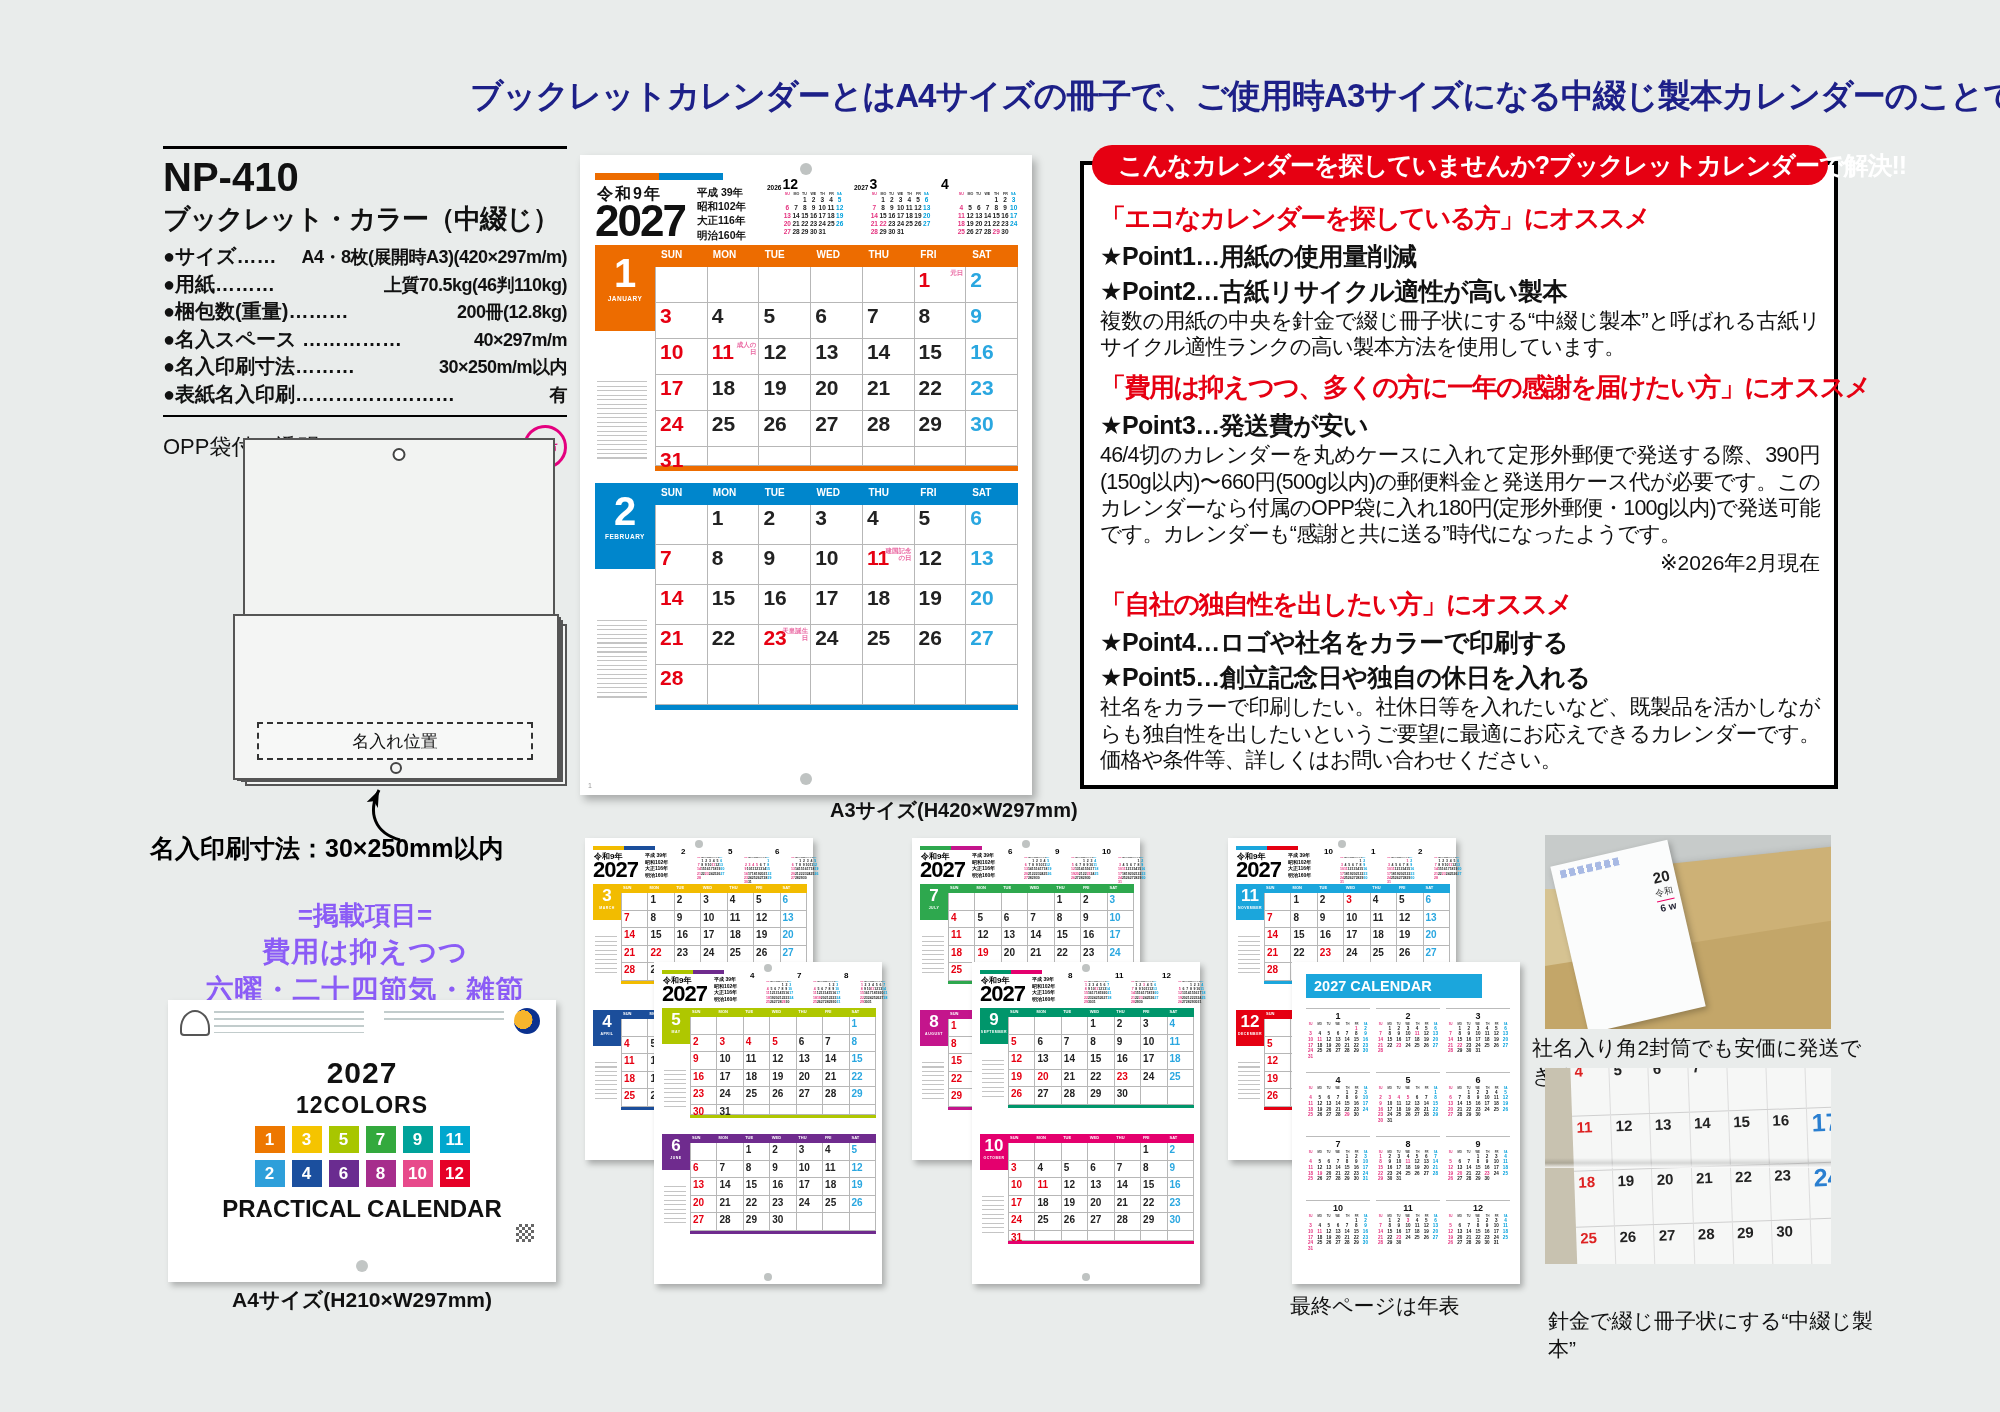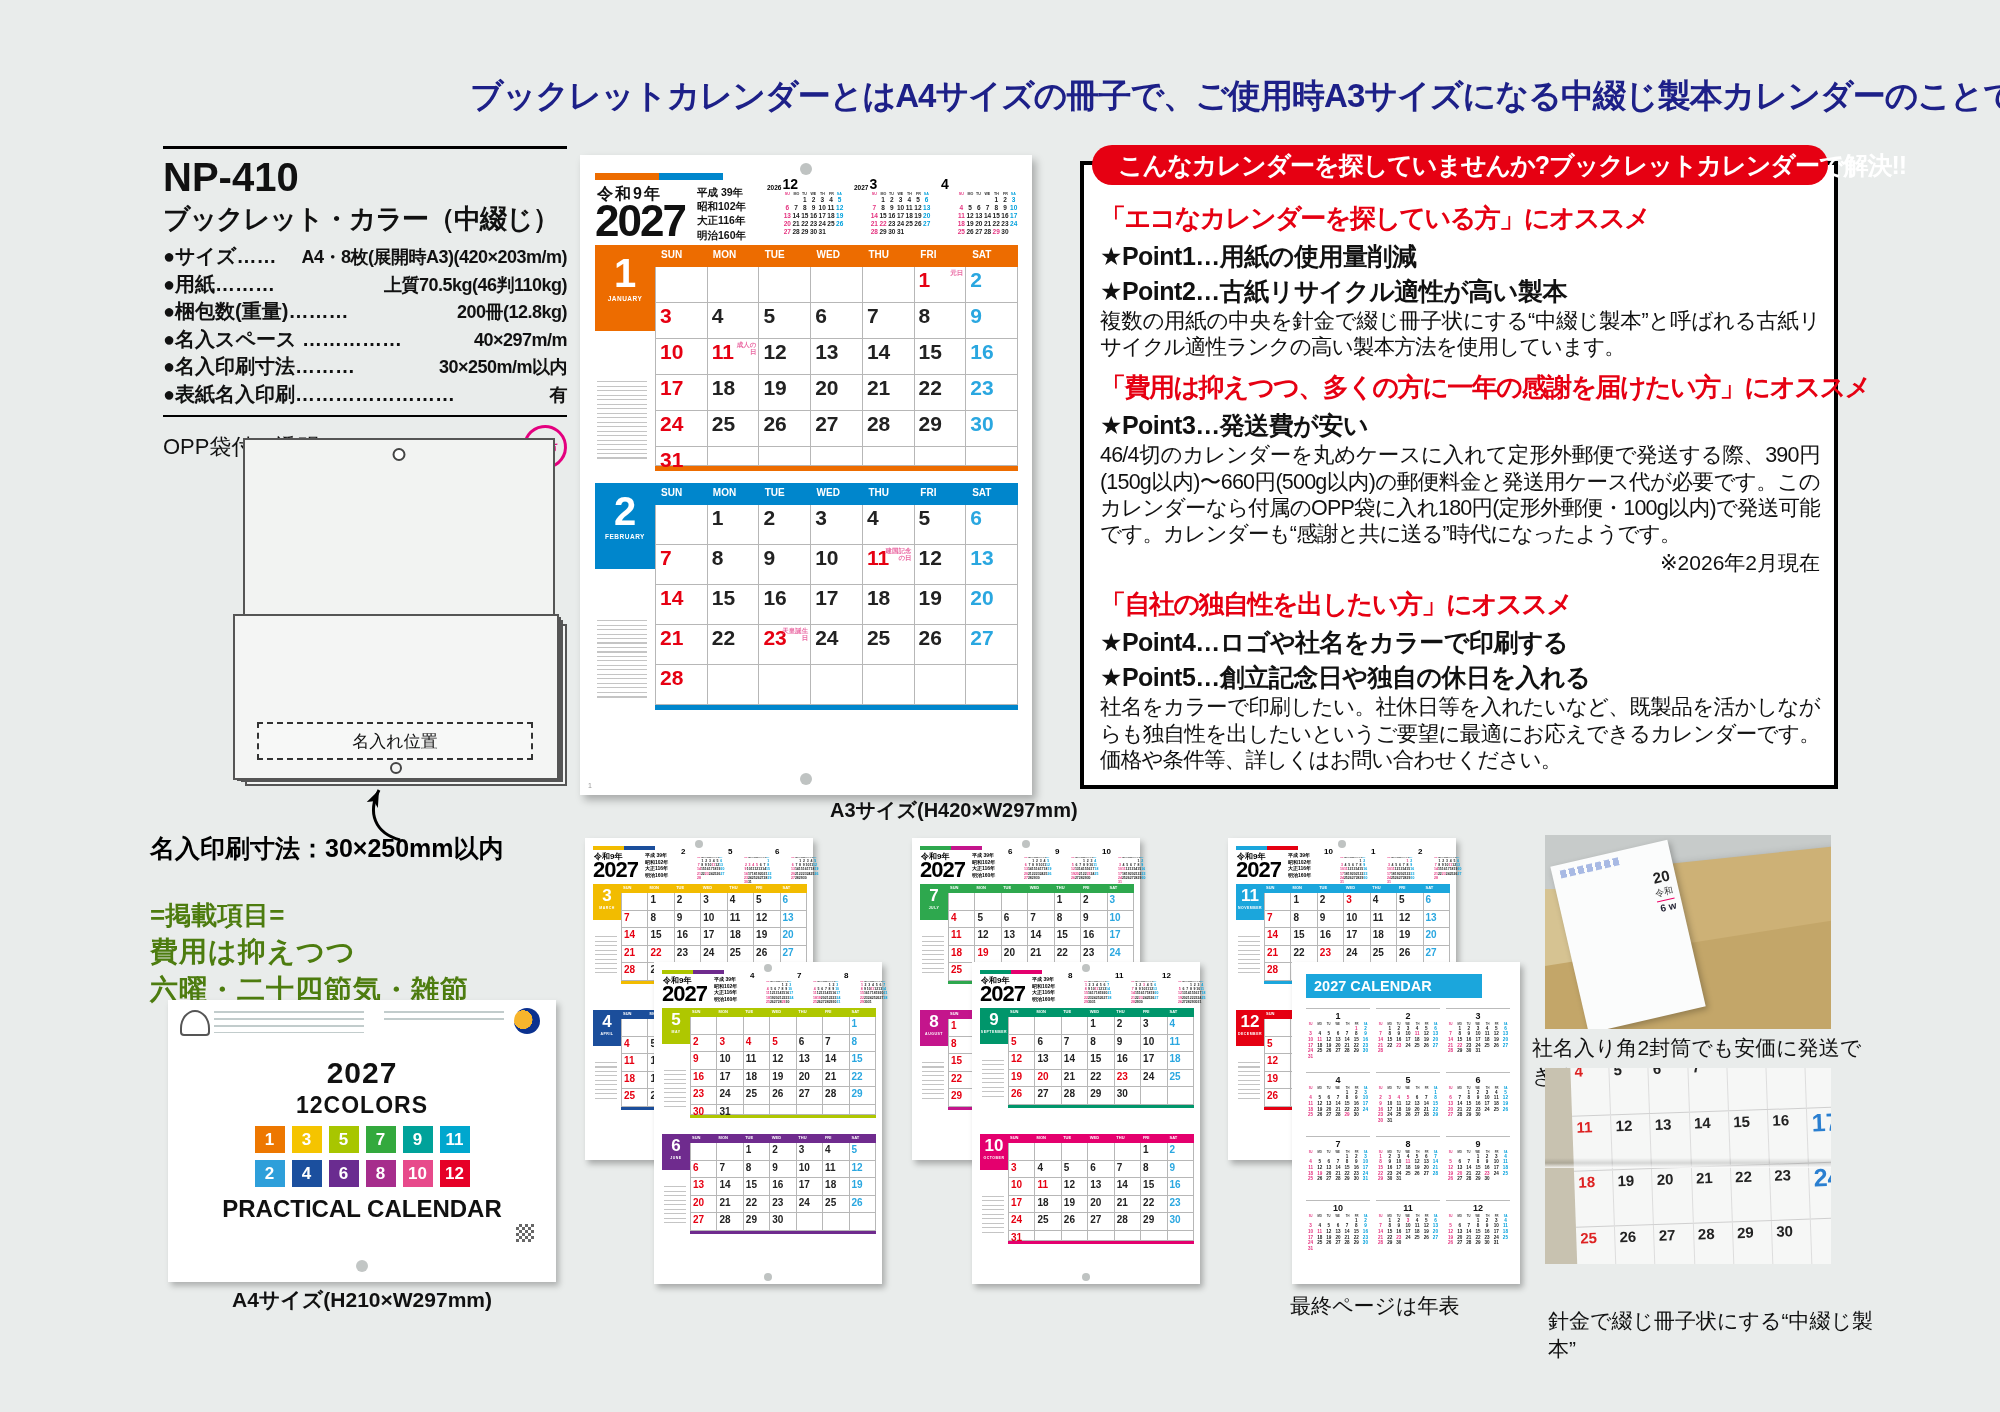--- a/index.html
+++ b/index.html
@@ -34,21 +34,21 @@
   .s2{left:8px;top:6px;width:318px;height:158px;}
   .s3{left:4px;top:3px;width:320px;height:160px;}
   .s0{left:0;top:0;width:322px;height:162px;}
   .name-box{position:absolute;left:22px;bottom:18px;width:272px;height:34px;border:2px dashed #333;
     display:flex;align-items:center;justify-content:center;font-size:17px;color:#111;background:#f7f8f7;}
   .mock-hole2{position:absolute;left:50%;bottom:4px;width:8px;height:8px;border:2px solid #444;border-radius:50%;transform:translateX(-50%);}
   .mock-arrow{position:absolute;left:120px;top:340px;width:80px;height:70px;}
   .mock-caption{position:absolute;left:150px;top:832px;width:430px;font-size:25px;font-weight:bold;color:#000;}
 
   
-  .listed{position:absolute;left:150px;top:898px;width:430px;color:#4d7c0f;font-weight:bold;}
+  .listed{position:absolute;left:150px;top:898px;width:430px;text-align:center;color:#8b5cf6;font-weight:bold;}
   .listed .t{font-size:26px;}
   .listed .l{font-size:28px;letter-spacing:1px;}
 
   
   .cover{position:absolute;left:168px;top:1000px;width:388px;height:282px;background:#fff;box-shadow:3px 4px 6px rgba(0,0,0,.25);}
   .cover-head{position:absolute;left:10px;top:8px;right:10px;height:30px;}
   .cover-logo{position:absolute;left:2px;top:2px;width:26px;height:22px;border-radius:50% 50% 4px 4px/70% 70% 4px 4px;border:2px solid #555;}
   .cover-lines{position:absolute;left:36px;top:3px;width:150px;height:22px;
     background:repeating-linear-gradient(#9aa 0 2px,transparent 2px 7px);opacity:.6;}
   .cover-lines2{position:absolute;right:42px;top:3px;width:120px;height:12px;
@@ -188,21 +188,21 @@
 
 <div class="top-title">ブックレットカレンダーとはA4サイズの冊子で、ご使用時A3サイズになる中綴じ製本カレンダーのことです</div>
 
 <div class="spec-panel">
   <div class="rule"></div>
   <div class="spec-code">NP-410</div>
   <div class="spec-name">ブックレット・カラー（中綴じ）</div>
   <div id="spec-list">
         <div class="spec-row">
           <span class="lab">●サイズ……</span>
-          <span class="val">A4・8枚(展開時A3)(420×203m/m)</span>
+          <span class="val">A4・8枚(展開時A3)(420×297m/m)</span>
         </div>
         <div class="spec-row">
           <span class="lab">●用紙………</span>
           <span class="val">上質70.5kg(46判110kg)</span>
         </div>
         <div class="spec-row">
           <span class="lab">●梱包数(重量)………</span>
           <span class="val">200冊(12.8kg)</span>
         </div>
         <div class="spec-row">

